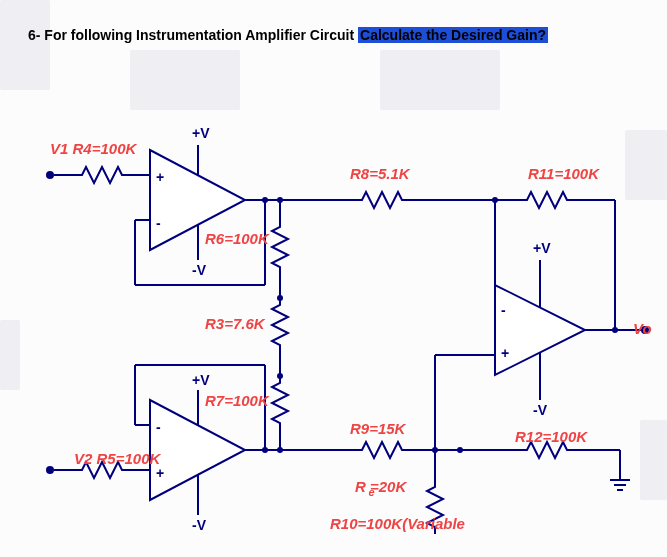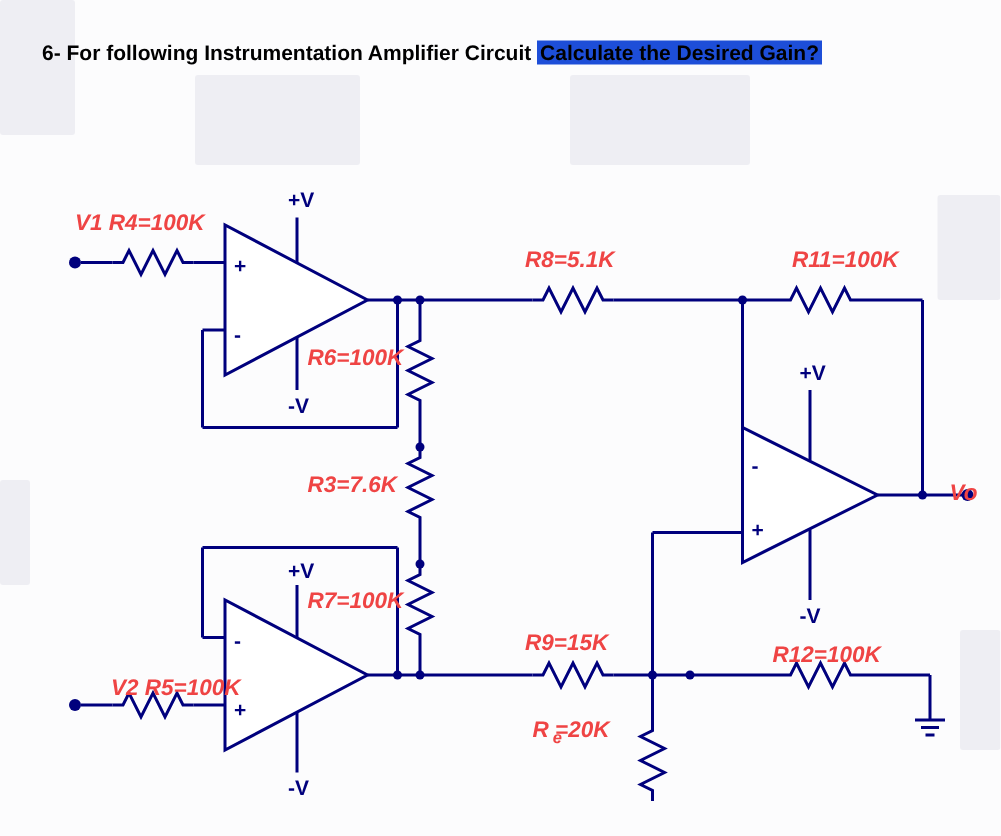--- a/index.html
+++ b/index.html
@@ -206,15 +206,16 @@
   <div class="lbl" style="left:185px; top:215px;">R3=7.6K</div>
   <div class="lbl" style="left:185px; top:292px;">R7=100K</div>
   <div class="lbl" style="left:330px; top:65px;">R8=5.1K</div>
   <div class="lbl" style="left:508px; top:65px;">R11=100K</div>
   <div class="lbl" style="left:330px; top:320px;">R9=15K</div>
   <div class="lbl" style="left:495px; top:328px;">R12=100K</div>
   <div class="lbl" style="left:335px; top:378px;">
     <span>R  =20K</span>
     <span style="font-size:11px;position:relative;left:-42px;top:4px">e</span>
   </div>
+  <div class="lbl" style="left:310px; top:415px;">R10=100K(Variable</div>
   <div class="lbl" style="left:613px; top:220px;">Vo</div>
 
 </div>
 
 </body></html>

